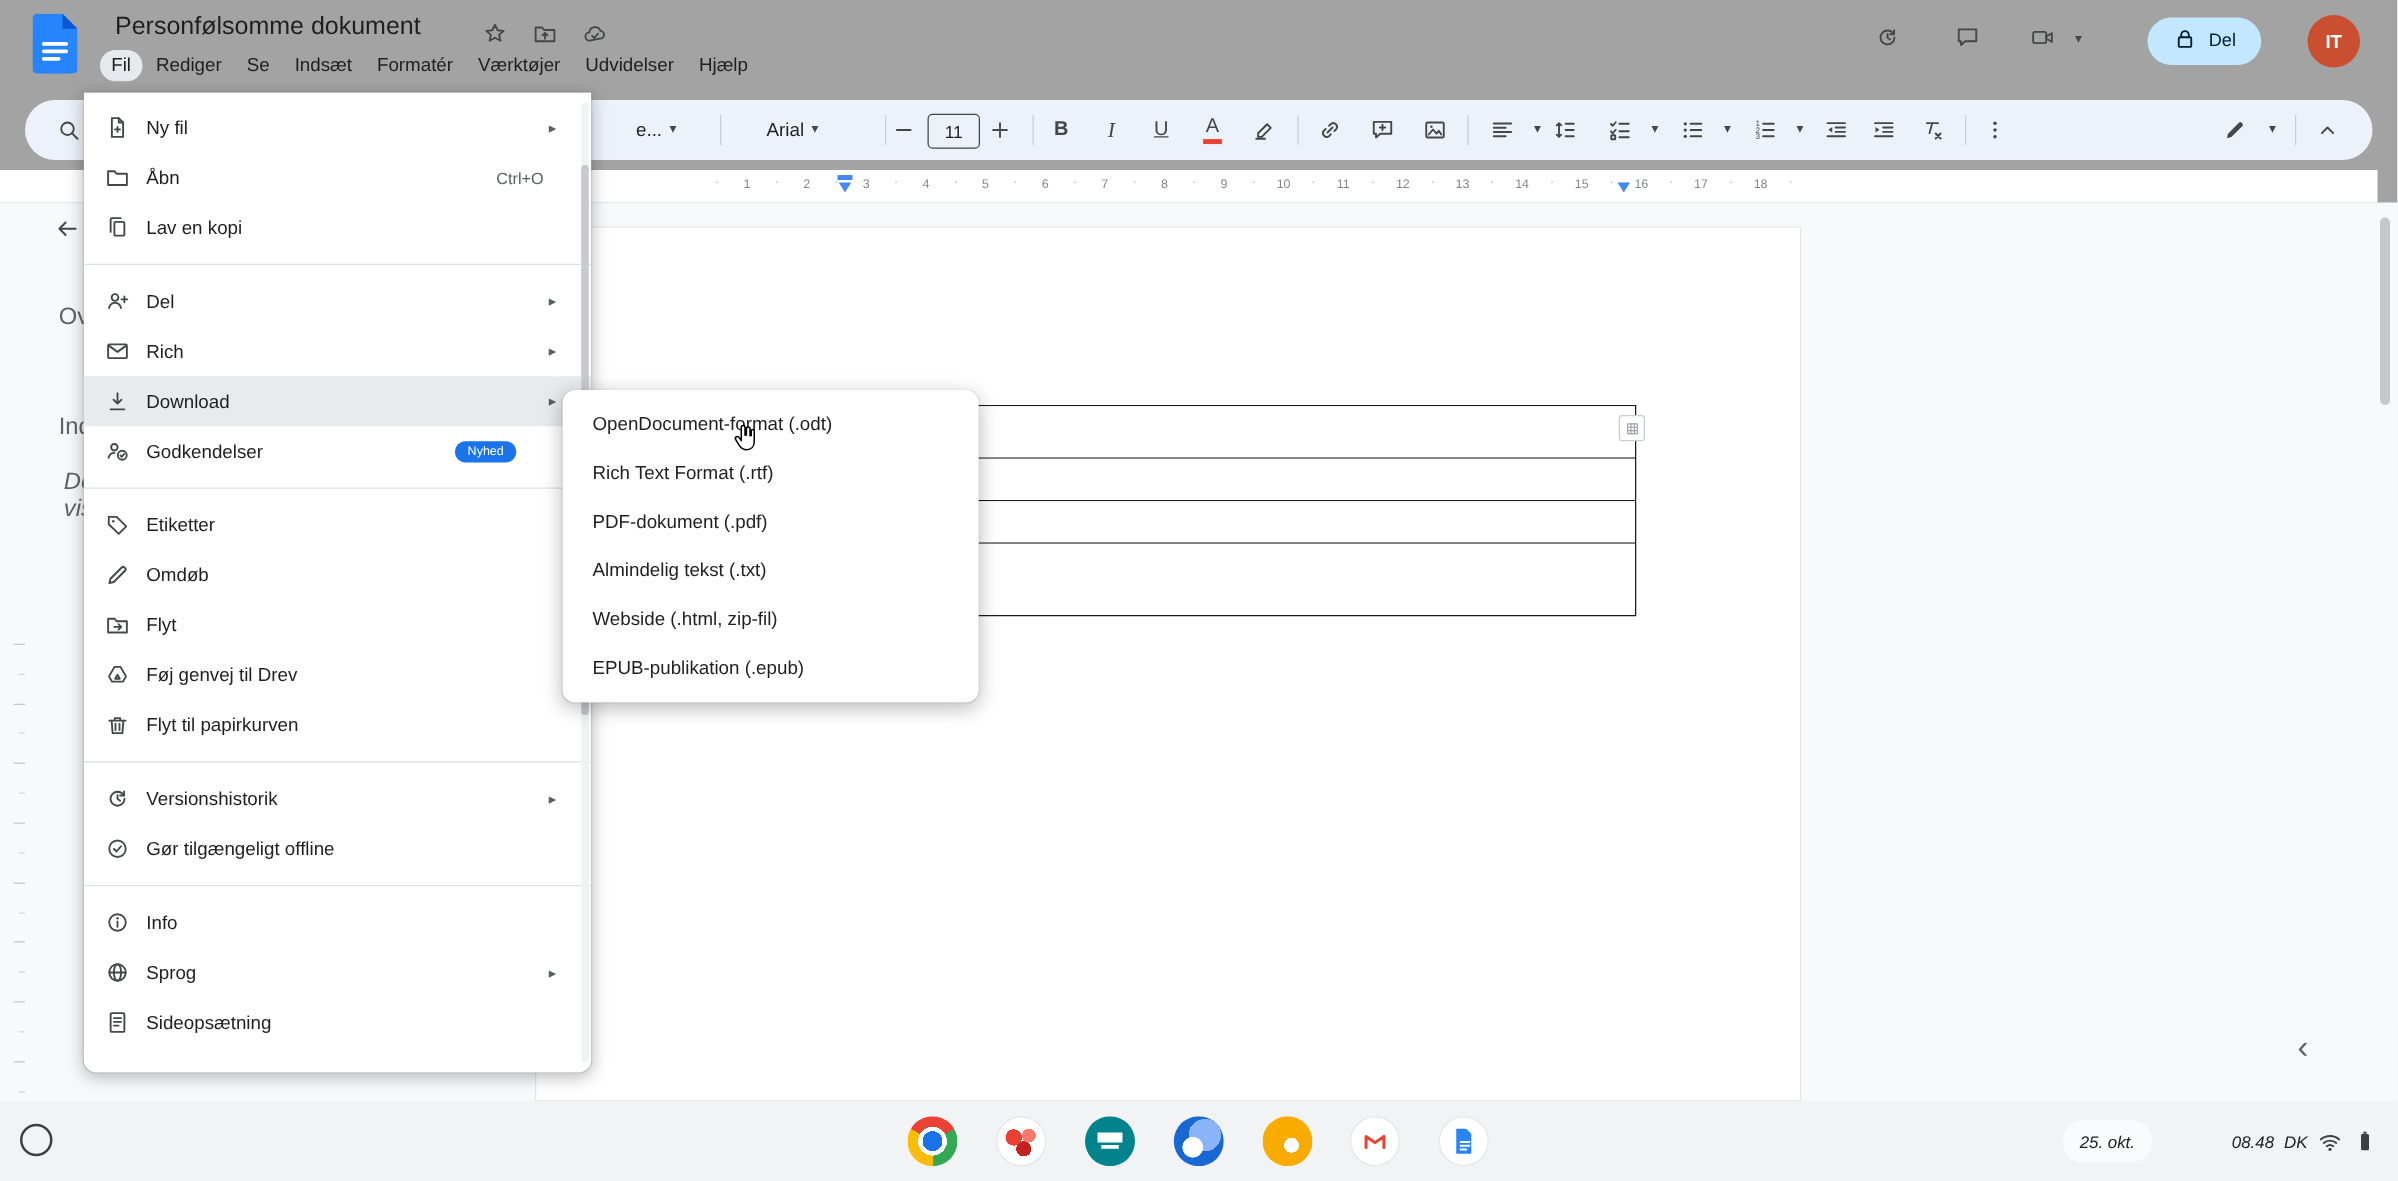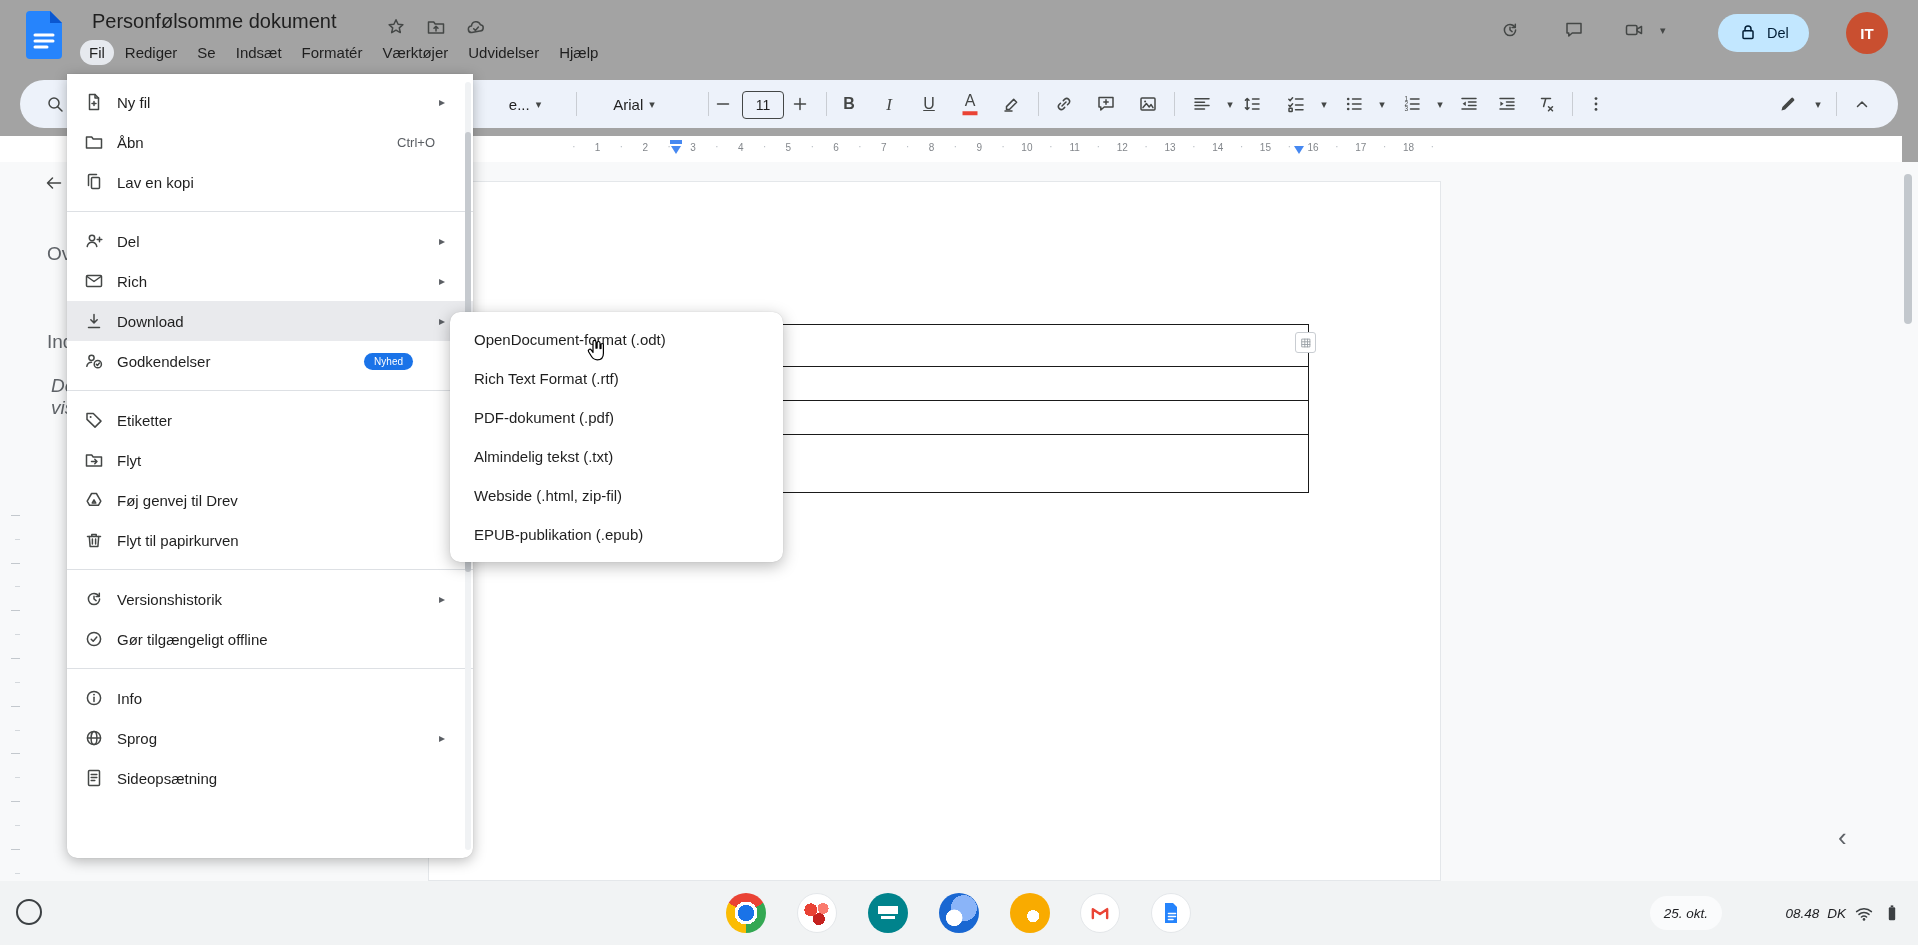--- a/index.html
+++ b/index.html
@@ -508,20 +508,29 @@
               <path d="M3 3.5h6.3l7.7 7.6-6 6L3 9.4z"></path>
               <circle cx="6.6" cy="7" r="1" fill="currentColor" stroke="none"></circle>
             </svg>
           </span>
           <span class="mi-label">Etiketter</span>
           <span class="mi-spacer"></span>
         </div>
         <div class="menu-item">
           <span class="mi-icon">
             <svg width="20" height="20" viewBox="0 0 20 20" fill="none" stroke="currentColor" stroke-width="1.5" stroke-linecap="round" stroke-linejoin="round">
+              <path d="M3.5 16.5l.9-3.5L13.6 3.8a1.3 1.3 0 0 1 1.8 0l.8.8a1.3 1.3 0 0 1 0 1.8L7 15.6z"></path>
+            </svg>
+          </span>
+          <span class="mi-label">Omdøb</span>
+          <span class="mi-spacer"></span>
+        </div>
+        <div class="menu-item">
+          <span class="mi-icon">
+            <svg width="20" height="20" viewBox="0 0 20 20" fill="none" stroke="currentColor" stroke-width="1.5" stroke-linecap="round" stroke-linejoin="round">
               <path d="M2.5 16V5h5.2l1.5 2h8.3v9z"></path>
               <path d="M7.5 11.5h5.5m-2.2-2.2l2.2 2.2-2.2 2.2"></path>
             </svg>
           </span>
           <span class="mi-label">Flyt</span>
           <span class="mi-spacer"></span>
         </div>
         <div class="menu-item">
           <span class="mi-icon">
             <svg width="20" height="20" viewBox="0 0 20 20" fill="none" stroke="currentColor" stroke-width="1.5" stroke-linecap="round" stroke-linejoin="round">

